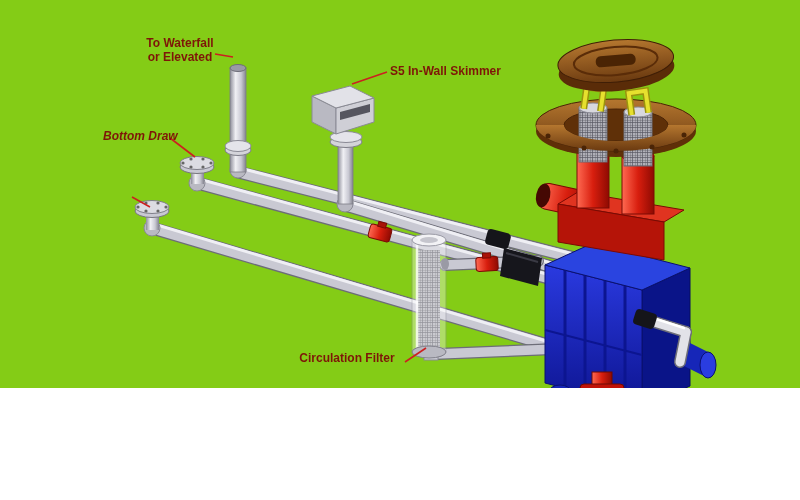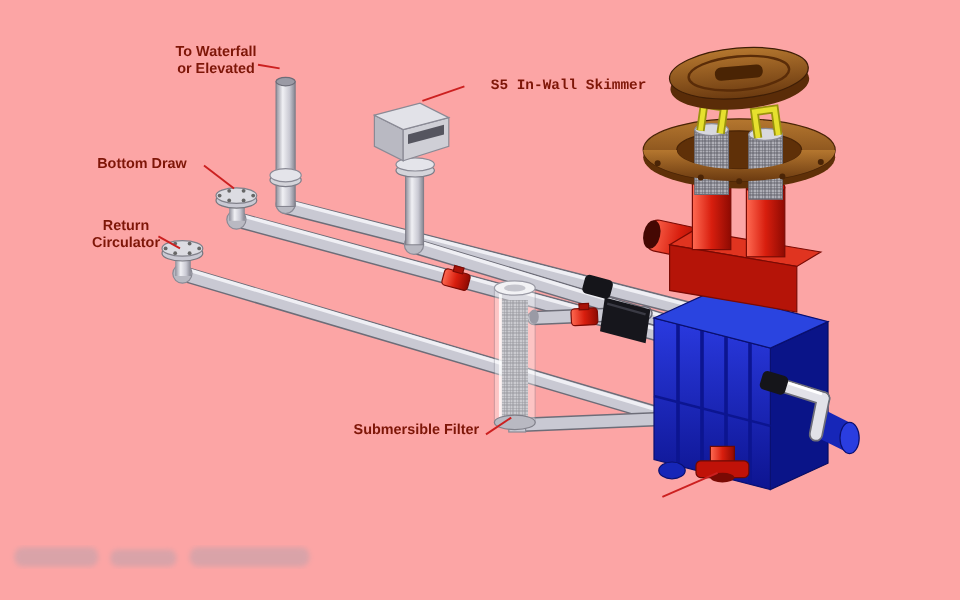--- a/index.html
+++ b/index.html
@@ -1,16 +1,16 @@
 <!DOCTYPE html>
 <html><head>
 <meta charset="utf-8">
 <style>
   html,body{margin:0;padding:0;background:#fff;}
-  .stage{position:relative;width:800px;height:500px;background:#fca5a5;overflow:hidden;
+  .stage{position:relative;width:800px;height:388px;background:#84cc16;overflow:hidden;
          font-family:"Liberation Sans",sans-serif;}
   .stage svg{position:absolute;left:0;top:0;}
   .lbl{position:absolute;font-weight:bold;font-size:12px;line-height:1.2;color:#7e1608;}
   .center{text-align:center;}
 </style>
 </head>
 <body>
 
 <div class="stage">
 
@@ -235,31 +235,27 @@
     <line x1="405" y1="362" x2="426" y2="348"></line>
     <line x1="552" y1="414" x2="598" y2="394"></line>
   </g>
 </svg>
 
 <div class="lbl center" style="left:137px;top:36px;width:86px;">
   <div>To Waterfall</div>
   <div>or Elevated</div>
 </div>
 
-<div class="lbl" style="left:409px;top:64px;width:140px;font-family:Liberation Mono, monospace;">
+<div class="lbl" style="left:390px;top:64px;width:140px;">
   <div>S5 In-Wall Skimmer</div>
 </div>
 
-<div class="lbl" style="left:81px;top:129px;width:80px;">
+<div class="lbl" style="left:103px;top:129px;width:80px;font-style:italic;">
   <div>Bottom Draw</div>
 </div>
 
-<div class="lbl center" style="left:74px;top:181px;width:62px;">
-  <div>Return</div>
-  <div>Circulator</div>
-</div>
 
 <div class="lbl center" style="left:290px;top:351px;width:114px;">
-  <div>Submersible Filter</div>
+  <div>Circulation Filter</div>
 </div>
 
 
 </div>
 
 </body></html>

